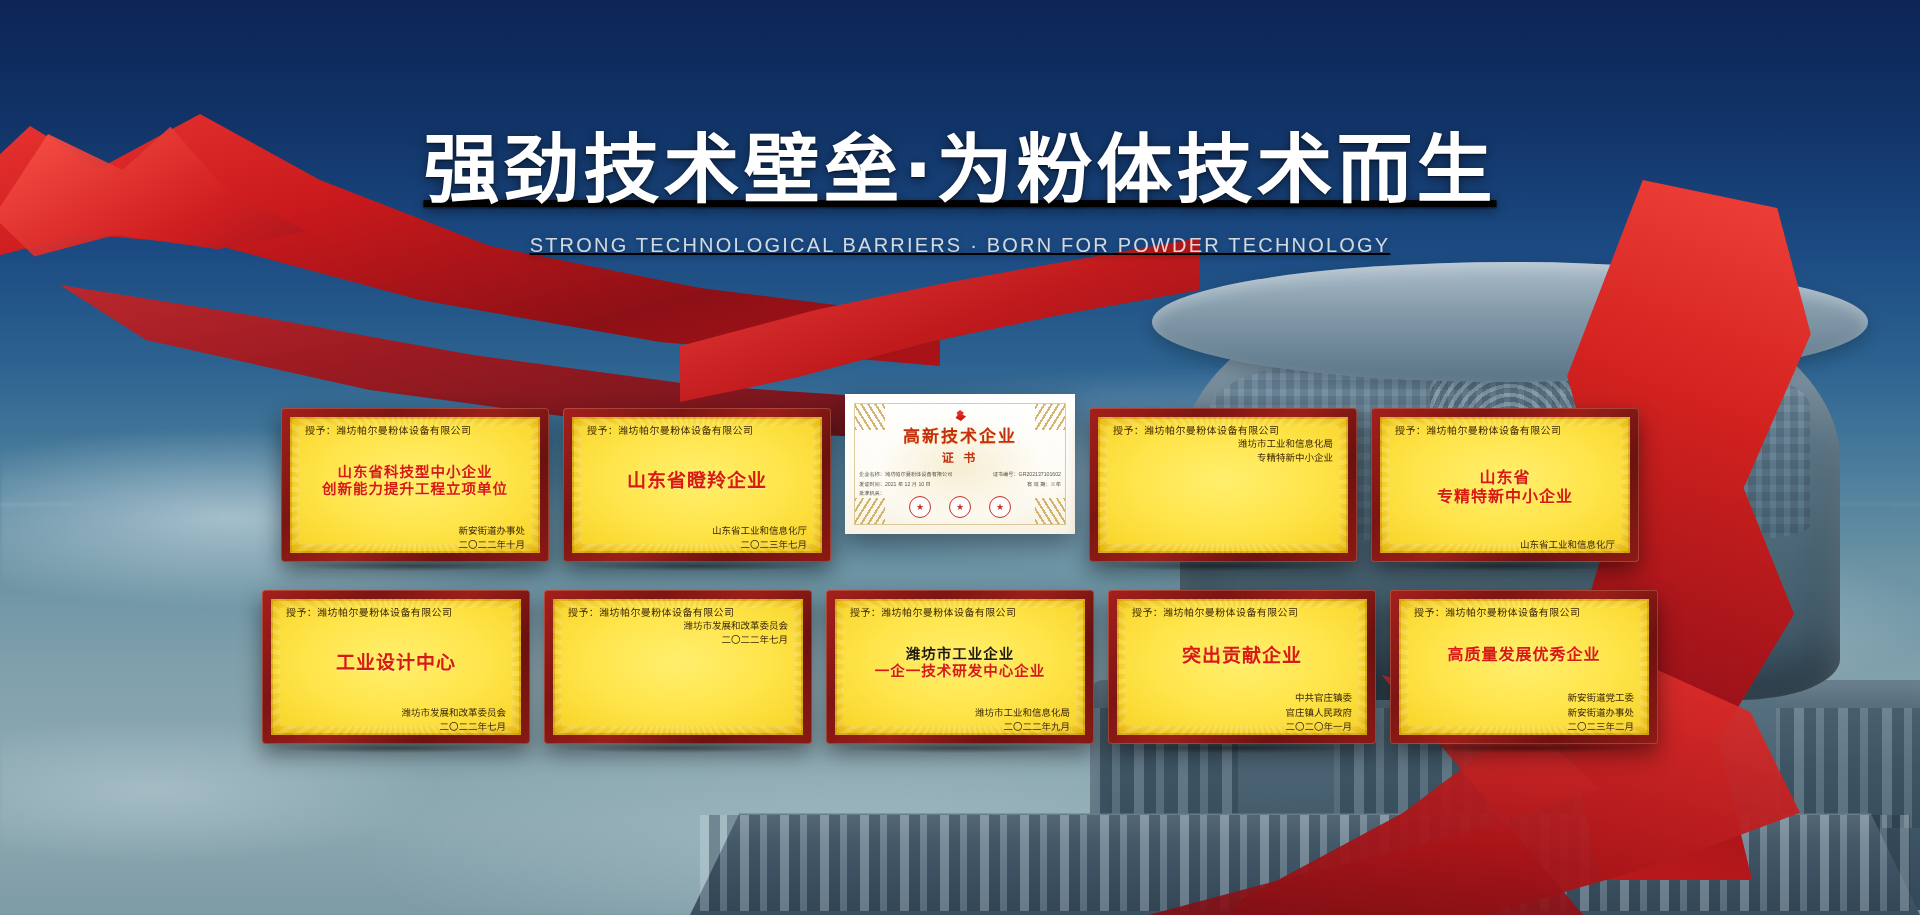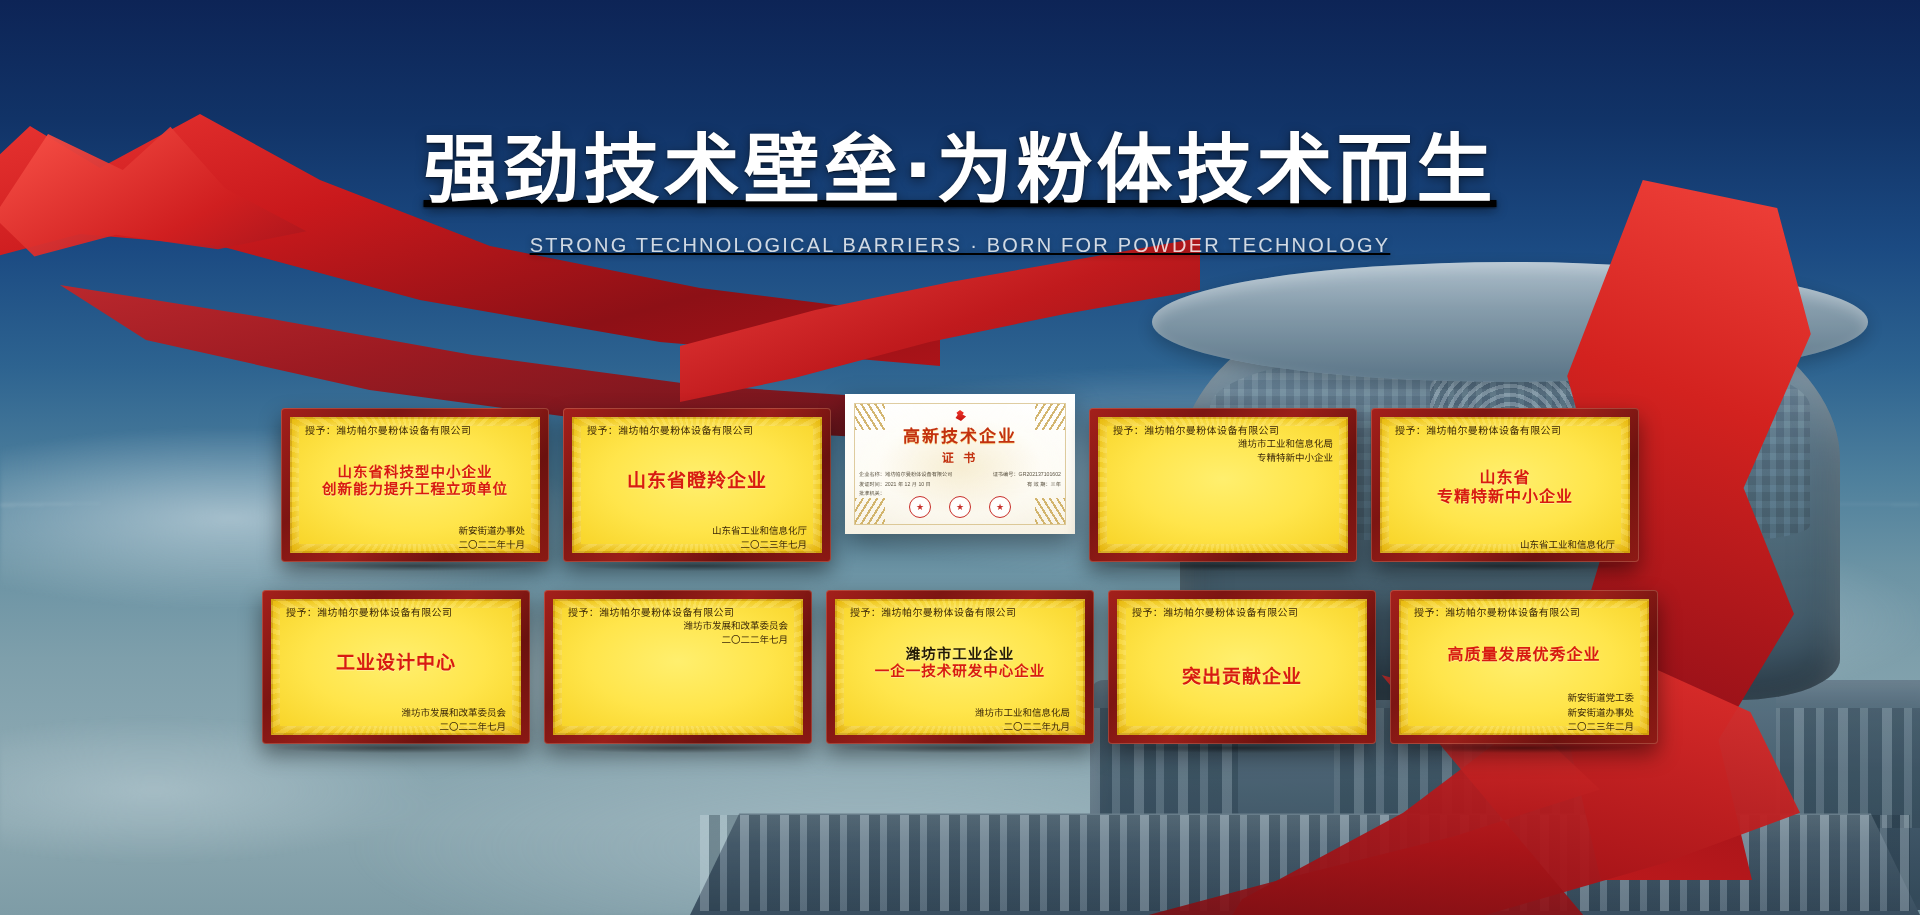--- a/index.html
+++ b/index.html
@@ -522,20 +522,25 @@
             </div>
           </div>
         </div>
         <div class="plaque">
           <div class="inner"></div>
           <div class="content">
             <div class="p-award">授予：潍坊帕尔曼粉体设备有限公司</div>
             <div class="p-title">
               <div class="line">突出贡献企业</div>
             </div>
+            <div class="p-foot">
+              <div>中共官庄镇委</div>
+              <div>官庄镇人民政府</div>
+              <div>二〇二〇年一月</div>
+            </div>
           </div>
         </div>
         <div class="plaque">
           <div class="inner"></div>
           <div class="content">
             <div class="p-award">授予：潍坊帕尔曼粉体设备有限公司</div>
             <div class="p-title">
               <div class="line small">高质量发展优秀企业</div>
             </div>
             <div class="p-foot">

